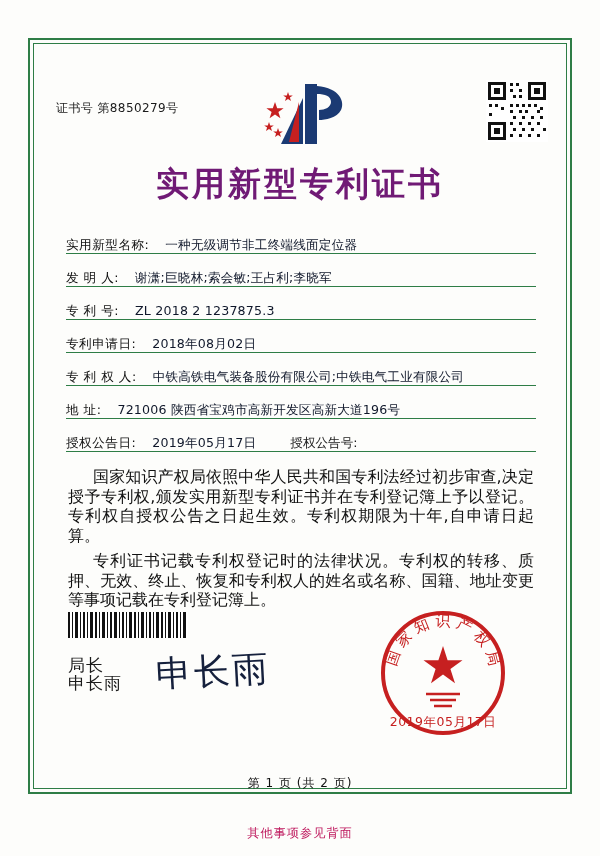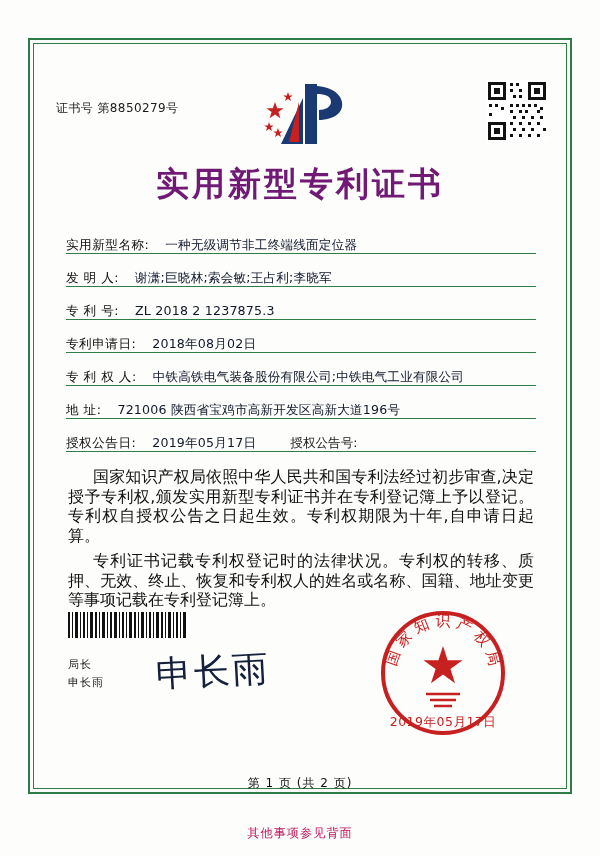--- a/index.html
+++ b/index.html
@@ -157,21 +157,21 @@
     position: absolute;
     left: 22px;
     top: 18px;
     width: 120px;
     height: 26px;
   }
   .director {
     position: absolute;
     left: 22px;
     top: 62px;
-    font-size: 11px;
+    font-size: 17px;
     line-height: 18px;
     letter-spacing: 1px;
   }
   .signature {
     position: absolute;
     left: 110px;
     top: 52px;
     width: 170px;
     height: 58px;
     font-family: "DejaVu Serif", serif;

